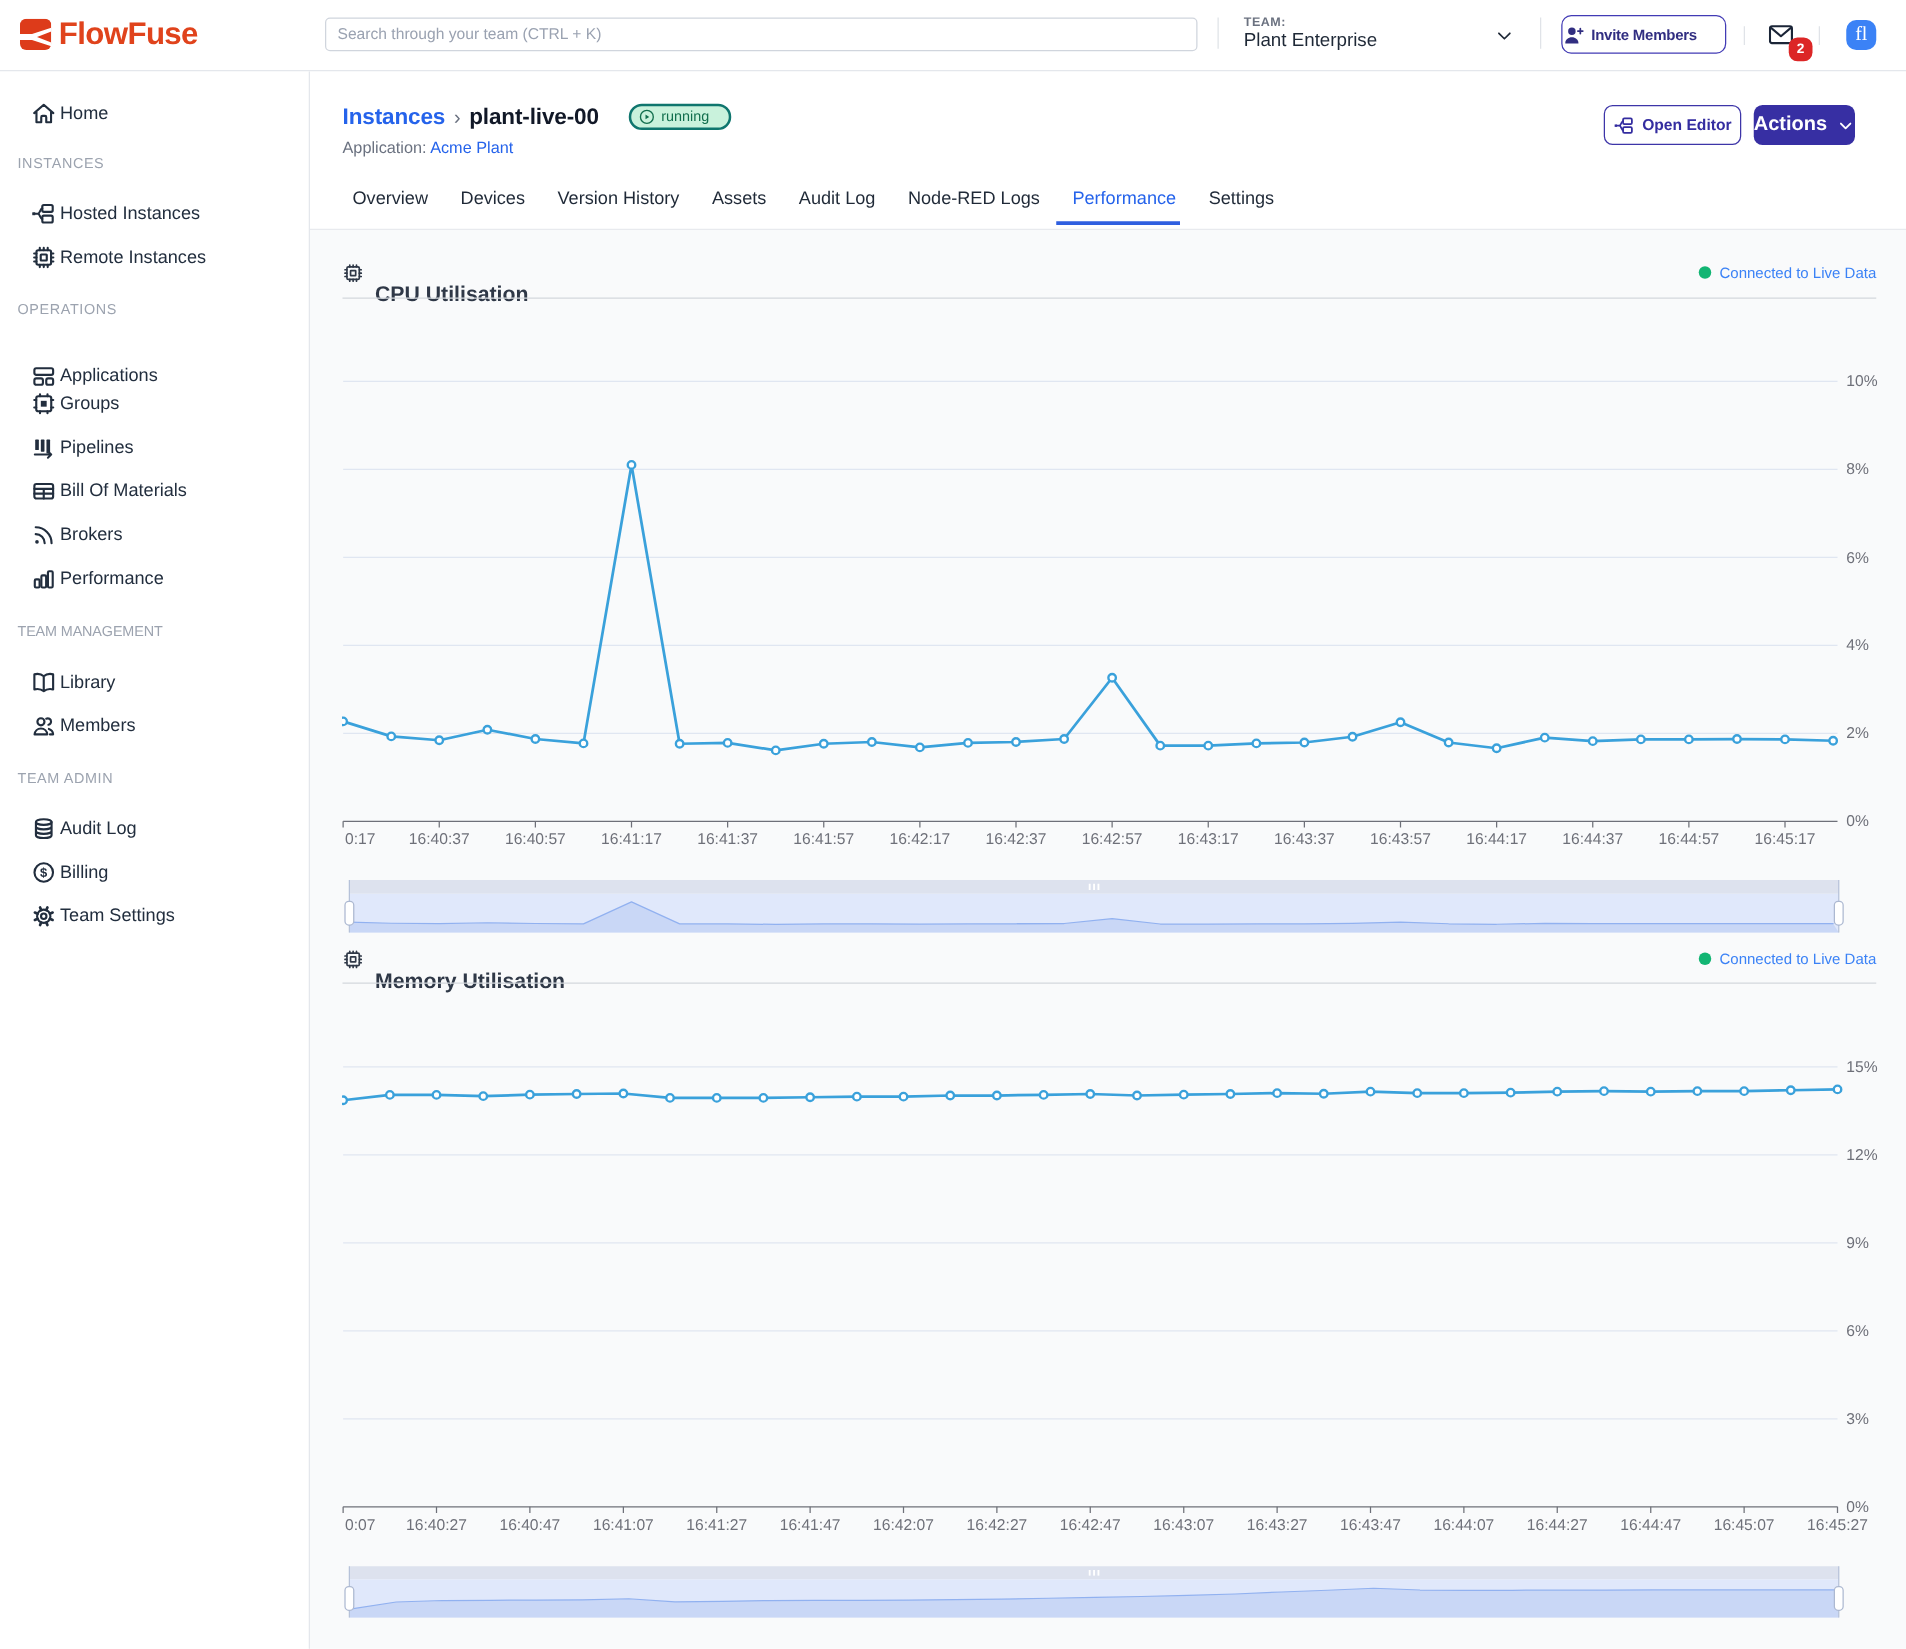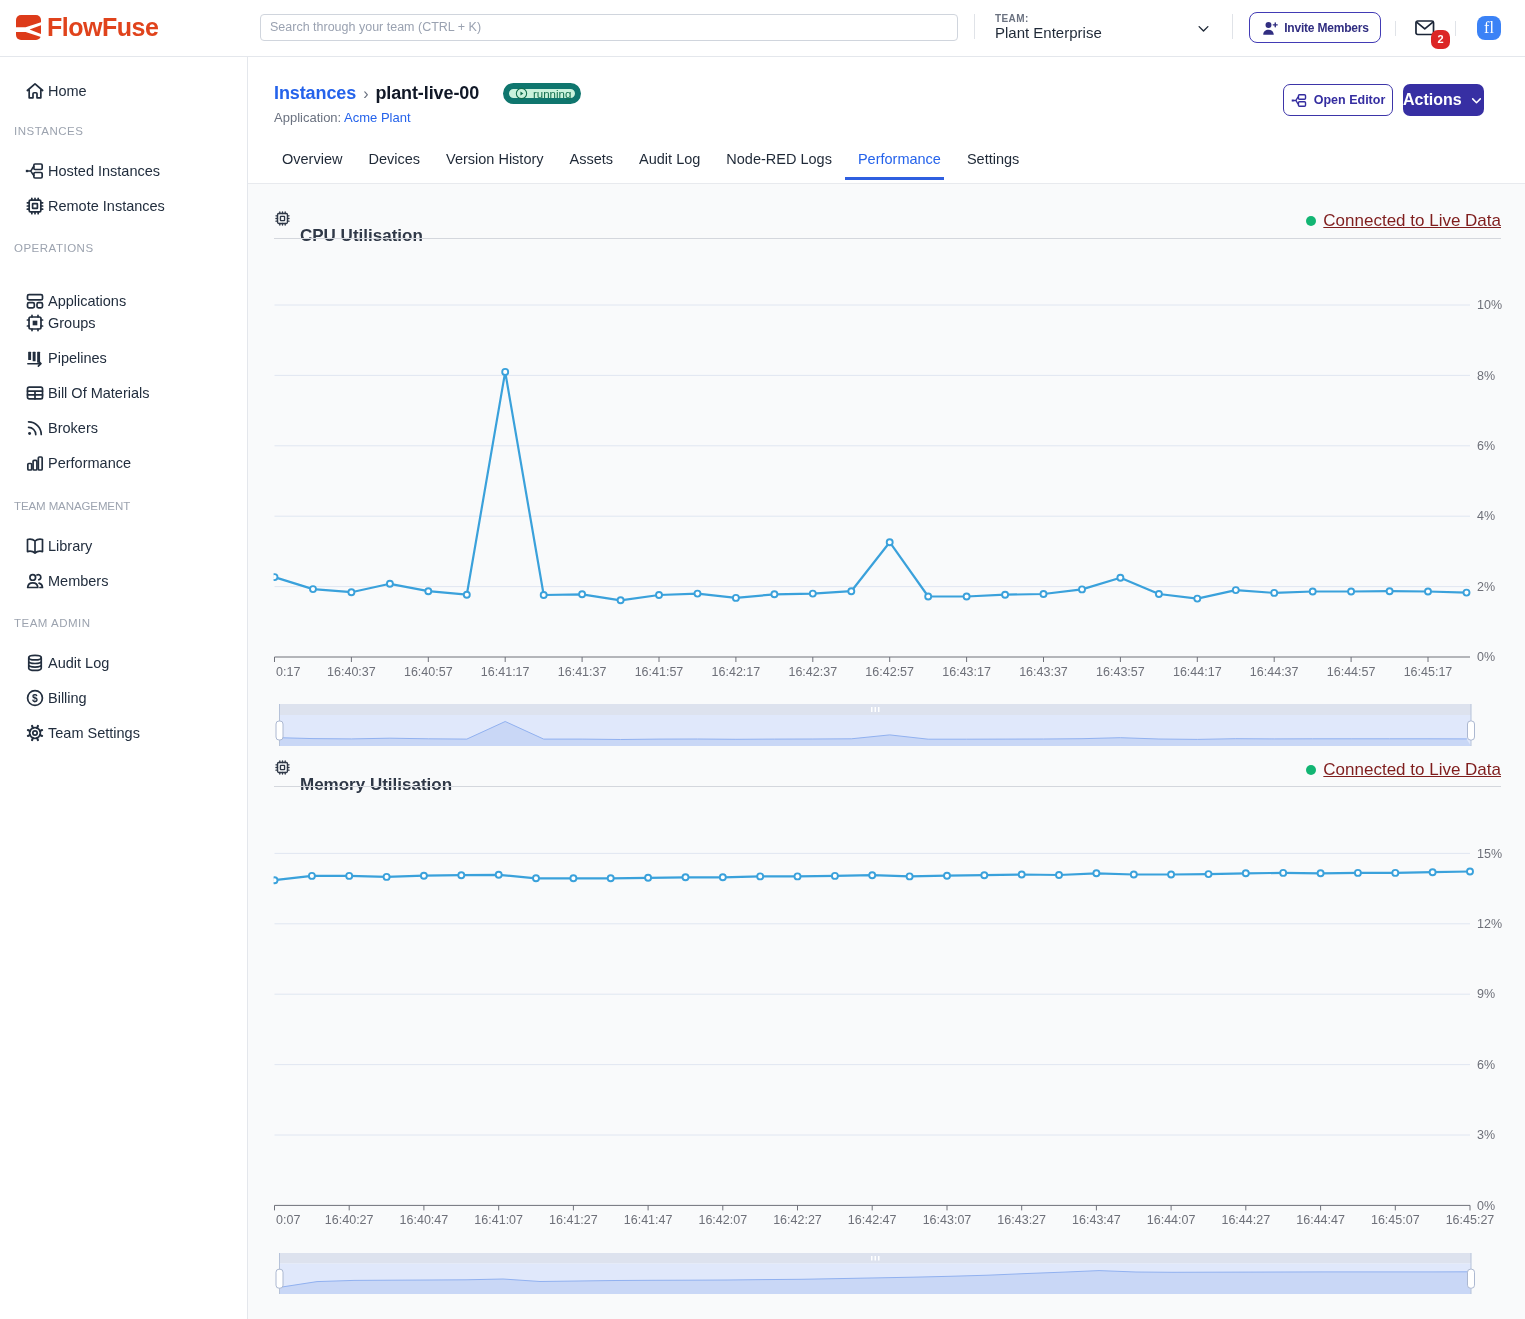--- a/index.html
+++ b/index.html
@@ -7,49 +7,49 @@
 .abs { position:absolute; }
 svg.ic { display:block; }
 
 
 .header { position:absolute; top:0; left:0; width:1525px; height:57px; background:#fff; border-bottom:1px solid #e4e7ec; z-index:5;padding-left:26px; }
 .logo-txt { position:absolute; left:47px; top:13px; font-size:25px; font-weight:700; color:#e0431c; letter-spacing:-0.5px; }
 .search { position:absolute; left:260px; top:14px; width:698px; height:27px; border:1px solid #d0d5dd; border-radius:4px; background:#fff; color:#9aa2b1; font-size:12.5px; line-height:25px; padding-left:9px; }
 .team-lbl { position:absolute; left:995px; top:13px; font-size:10px; font-weight:600; color:#6b7280; letter-spacing:0.4px; }
 .team-name { position:absolute; left:995px; top:24px; font-size:15px; color:#1f2937; }
 .hdiv { position:absolute; top:14px; width:1px; height:25px; background:#e0e3e8; }
-.invite-btn { position:absolute; left:1249px; top:12px; width:132px; height:31px; border:1px solid #423bb5; border-radius:8px; background:#fff; color:#312e81; font-size:12px; font-weight:700; letter-spacing:-0.2px; display:flex; align-items:center; justify-content:center; gap:5px; }
+.invite-btn { position:absolute; left:1249px; top:12px; width:132px; height:31px; border:1px solid #423bb5; border-radius:8px; background:#fff; color:#312e81; font-size:12px; font-weight:700; letter-spacing:-0.2px; display:flex; align-items:center; gap:5px; }
 .badge2 { position:absolute; left:1431px; top:30px; width:19px; height:19px; background:#dc2626; border-radius:7px; color:#fff; font-size:11px; font-weight:700; text-align:center; line-height:19px; }
 .avatar { position:absolute; left:1477px; top:16px; width:24px; height:24px; background:#3b82f6; border-radius:8px; color:#fff; font-family:"Liberation Serif", serif; font-size:16px; text-align:center; line-height:23px; }
 
 
 .sidebar { position:absolute; top:57px; left:0; width:248px; height:1262px; background:#fff; border-right:1px solid #e4e7ec; }
 .nav-item { position:absolute; left:25px; display:flex; align-items:center; gap:3px; color:#222e3e; font-size:14.5px; height:22px; }
 .nav-sec { position:absolute; left:14px; color:#9ca3af; font-size:11.5px; letter-spacing:0.5px; height:14px; }
 
 
 .main-top { position:absolute; top:57px; left:248px; width:1277px; height:127px; background:#fff; border-bottom:1px solid #e8eaee; }
 .crumb { position:absolute; left:274px; top:83px; font-size:18px; font-weight:700; letter-spacing:-0.1px; }
 .crumb a { color:#2563eb; text-decoration:none; }
 .crumb .sep { color:#6b7280; font-weight:400; padding:0 7px; font-size:16px; }
 .crumb .cur { color:#111827; }
-.badge-run { position:absolute; left:503px; top:83px; height:21px; border:6px solid #0f766e; background:#c9f2dc; border-radius:11px; color:#116e4d; font-size:11.5px; display:flex; align-items:center; padding:0 4px 0 6px; gap:5px; }
+.badge-run { position:absolute; left:503px; top:83px; height:21px; border:2px solid #0f766e; background:#c9f2dc; border-radius:11px; color:#116e4d; font-size:11.5px; display:flex; align-items:center; padding:0 16px 0 6px; gap:5px; }
 .app-line { position:absolute; left:274px; top:110px; font-size:13px; color:#6b7280; }
 .app-line a { color:#2563eb; text-decoration:none; }
 .btn-open { position:absolute; left:1283px; top:84px; width:110px; height:32px; border:1.5px solid #3d35a8; border-radius:7px; background:#fff; color:#342da0; font-size:12.5px; font-weight:700; display:flex; align-items:center; justify-content:center; gap:6px; }
 .btn-actions { position:absolute; left:1403px; top:84px; width:81px; height:32px; border-radius:7px; background:#372fa3; color:#fff; font-size:16px; font-weight:700; display:flex; align-items:center; justify-content:flex-start; gap:8px; }
 .tabs { position:absolute; left:282px; top:151px; display:flex; gap:26px; font-size:14.5px; color:#1f2937; }
 .tabs .tab { padding-bottom:10px; }
 .tabs .active { color:#2563eb; border-bottom:3px solid #2f5fe0; padding-left:13px; padding-right:3px; margin-left:-13px; margin-right:-3px; }
 
 
 .content { position:absolute; top:184px; left:248px; width:1277px; height:1135px; background:#f9fafb; }
 .sec-title { position:absolute; left:300px; font-size:17px; font-weight:700; color:#2f3847;margin-top:18px; }
 .sec-rule { position:absolute; left:274px; width:1227px; height:1px; background:#d4d7dd; }
-.live { position:absolute; right:24px; font-size:17px; color:#7f1d1d; display:flex; align-items:center; gap:7px;text-decoration:underline; }
+.live { position:absolute; right:24px; font-size:12px; color:#3b82f6; display:flex; align-items:center; gap:7px; }
 .live .dot { width:10px; height:10px; border-radius:50%; background:#12b573; }
 </style>
 </head>
 <body>
 
 <div class="header">
   <svg class="ic abs" style="left:16px;top:15px" width="25" height="25" viewBox="0 0 25 25">
     <rect x="0" y="0" width="25" height="25" rx="5" fill="#dd3b1a"></rect>
     <path d="M0 12.2 L9.6 12.2 L25 7.2 L25 10.2 L13.6 14.55 L25 18.9 L25 21.9 L9.6 16.9 L0 16.9 Z" fill="#fff"></path>
   </svg>

